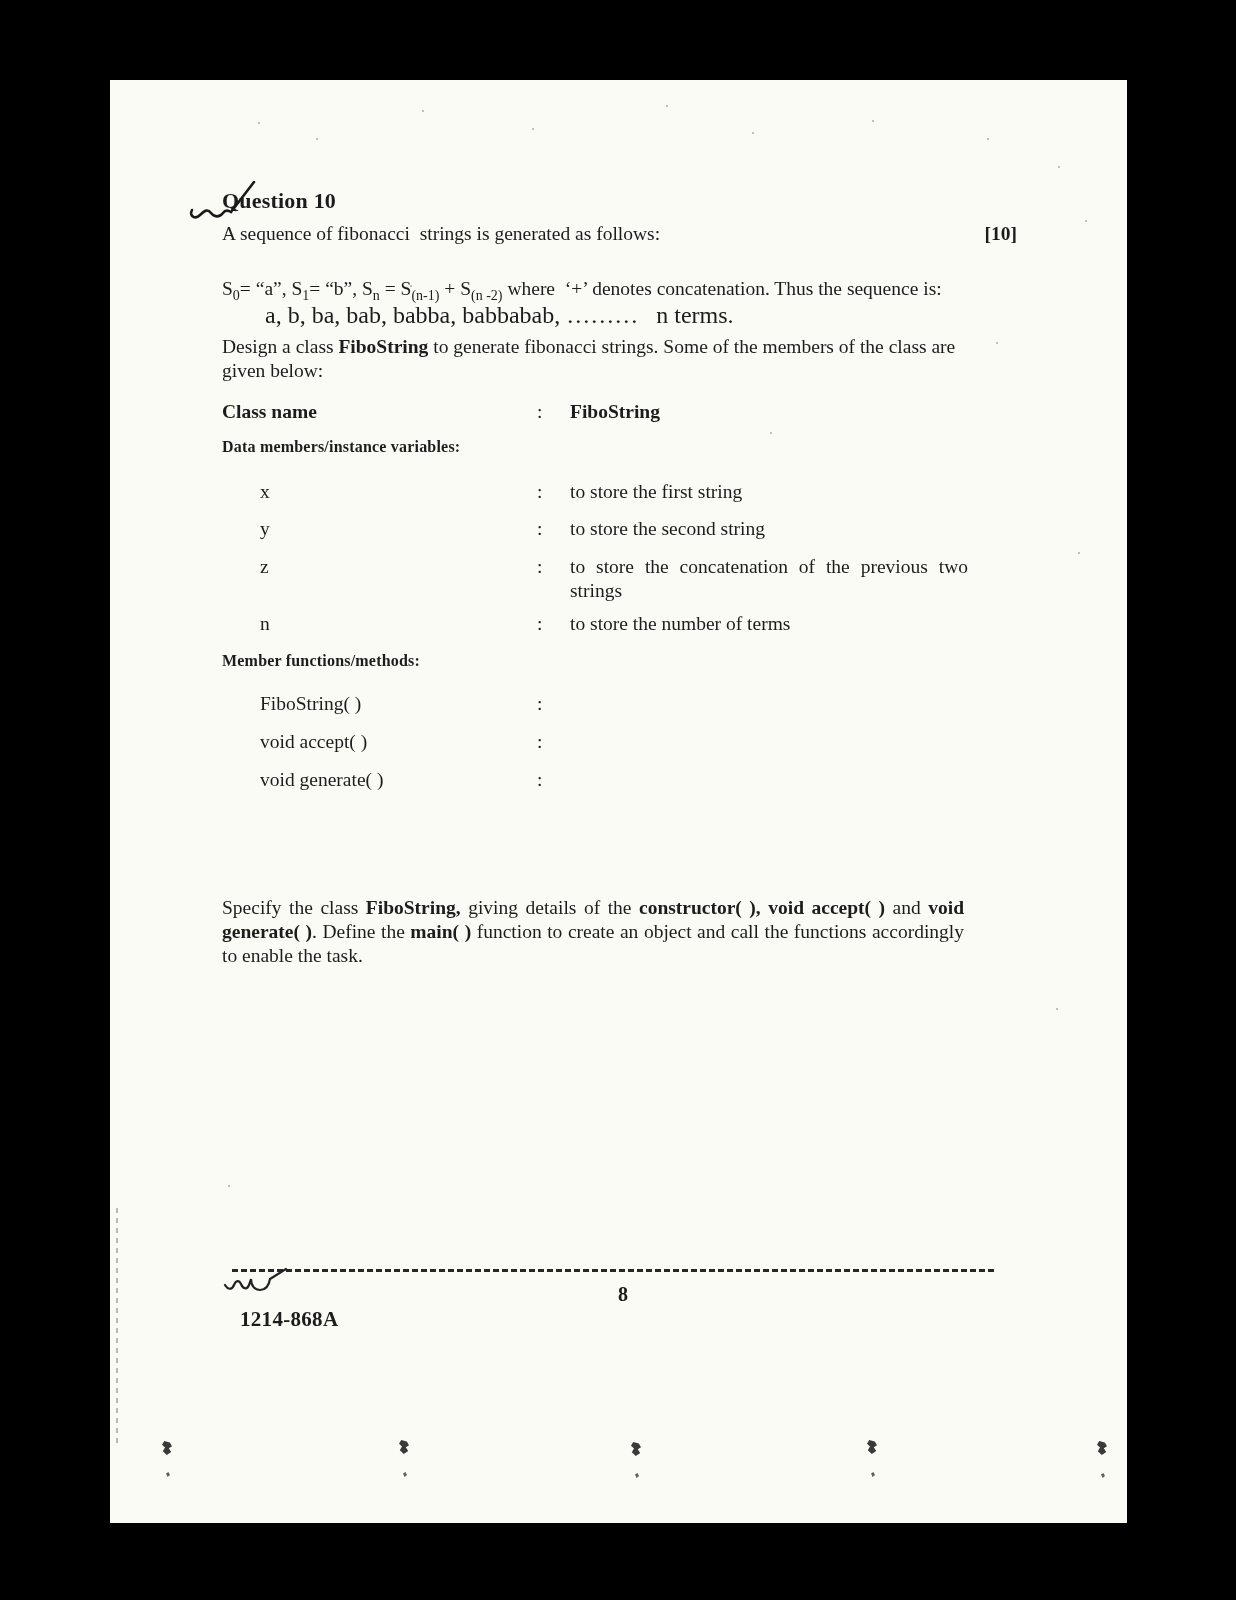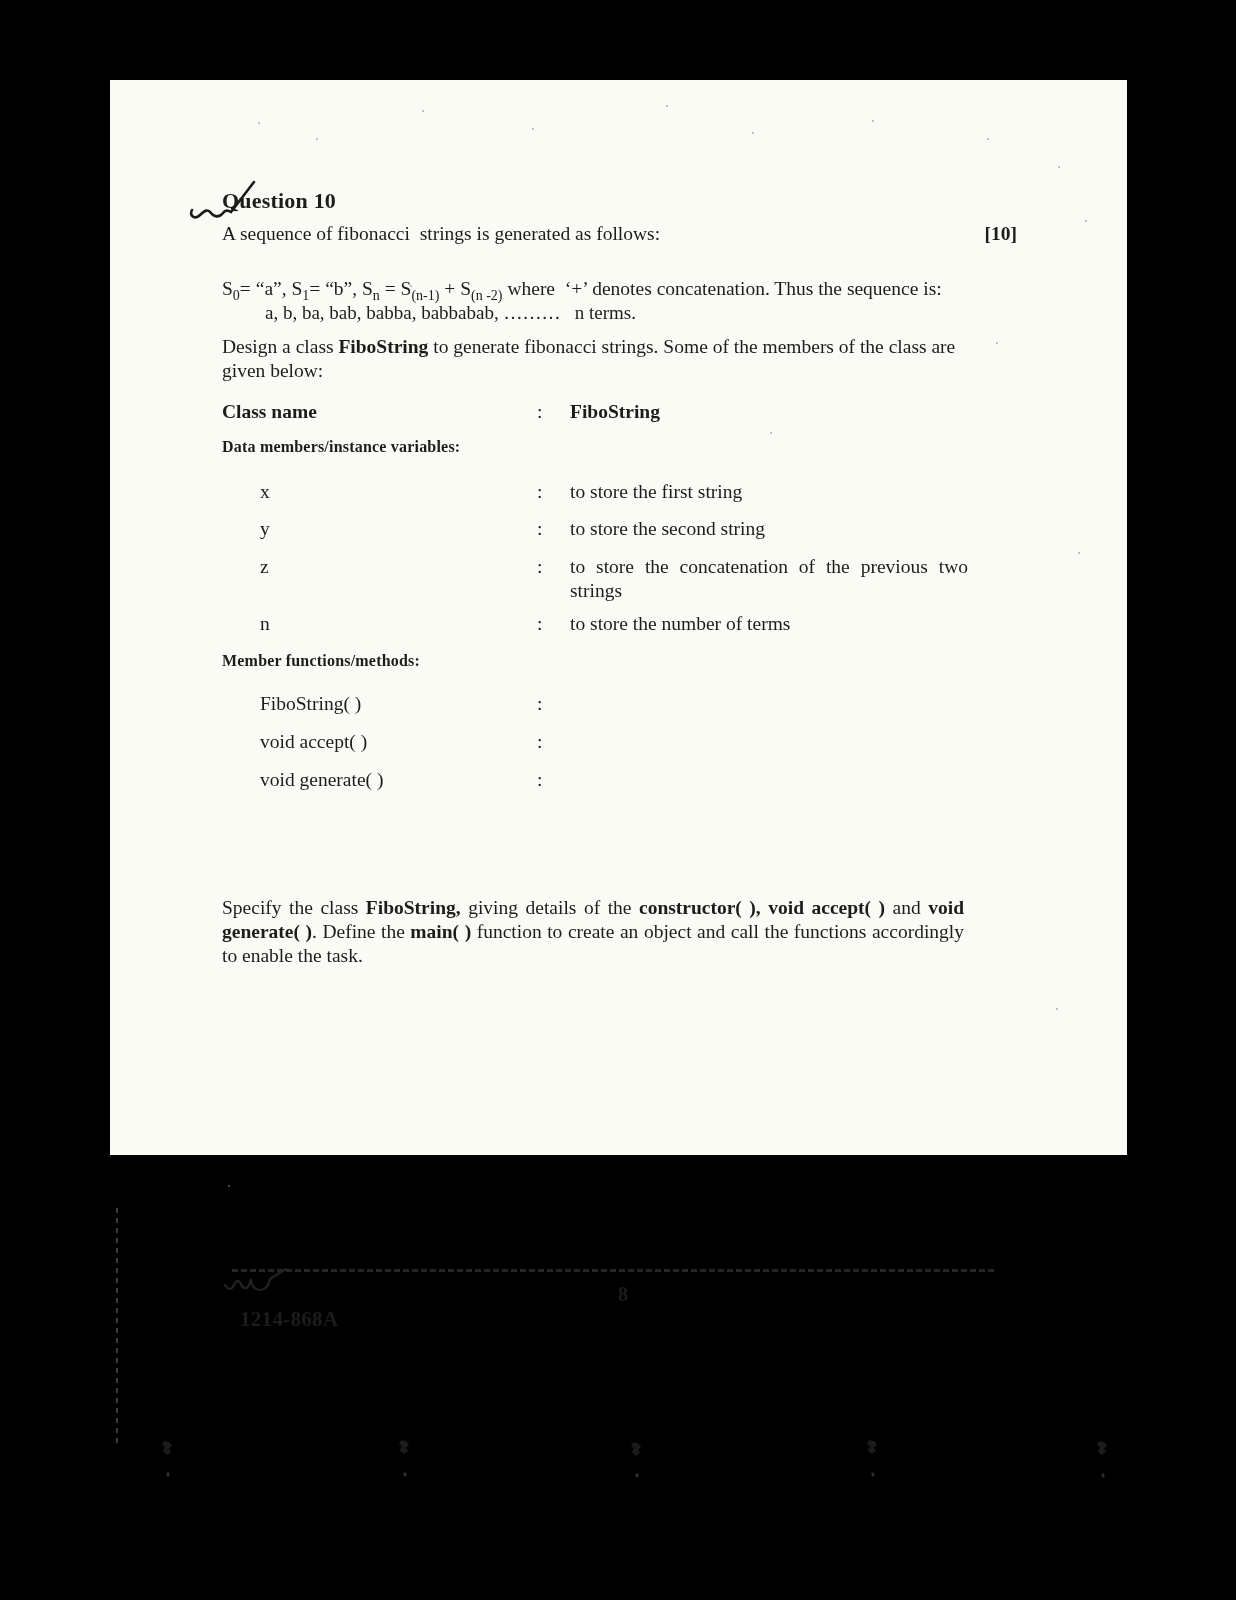--- a/index.html
+++ b/index.html
@@ -1,32 +1,32 @@
 <!DOCTYPE html>
 <html><head>
 <meta charset="utf-8">
 <style>
   html,body{margin:0;padding:0;}
   body{
     width:1236px;height:1600px;background:#000;position:relative;overflow:hidden;
     font-family:"Liberation Serif","DejaVu Serif",serif;color:#1c1c1c;
   }
   .page{
-    position:absolute;left:110px;top:80px;width:1017px;height:1075px;
+    position:absolute;left:110px;top:80px;width:1017px;height:1443px;
     background:#fbfbf6;
   }
   .content{position:absolute;left:112px;top:0;width:795px;}
   .abs{position:absolute;left:0;}
   .title{font-size:22px;font-weight:bold;margin:0;top:108px;letter-spacing:.2px;}
   .intro-row{top:143px;width:795px;display:flex;justify-content:space-between;align-items:flex-start;}
   .intro{font-size:19.5px;white-space:pre;}
   .marks{font-size:19.5px;font-weight:bold;}
   .formula{top:198px;margin:0;font-size:19.5px;white-space:pre;}
   .formula sub{font-size:14px;line-height:0;}
-  .seq{top:222px;left:43px;margin:0;font-size:19px;white-space:pre;}
+  .seq{top:222px;left:43px;margin:0;font-size:24px;white-space:pre;}
   .para{margin:0;font-size:19.5px;line-height:23.5px;width:742px;}
   .para1{top:255px;}
   .closing{top:816px;text-align:justify;line-height:24px;}
   .bd{font-weight:bold;}
   .heading{font-size:16px;font-weight:bold;letter-spacing:.2px;}
   .row{display:grid;grid-template-columns:315px 33px 398px;font-size:19.5px;line-height:23.5px;width:746px;}
   .row .term{white-space:pre;}
   .row.indent .term{padding-left:38px;}
   .row .colon{}
   .desc.just{text-align:justify;}

